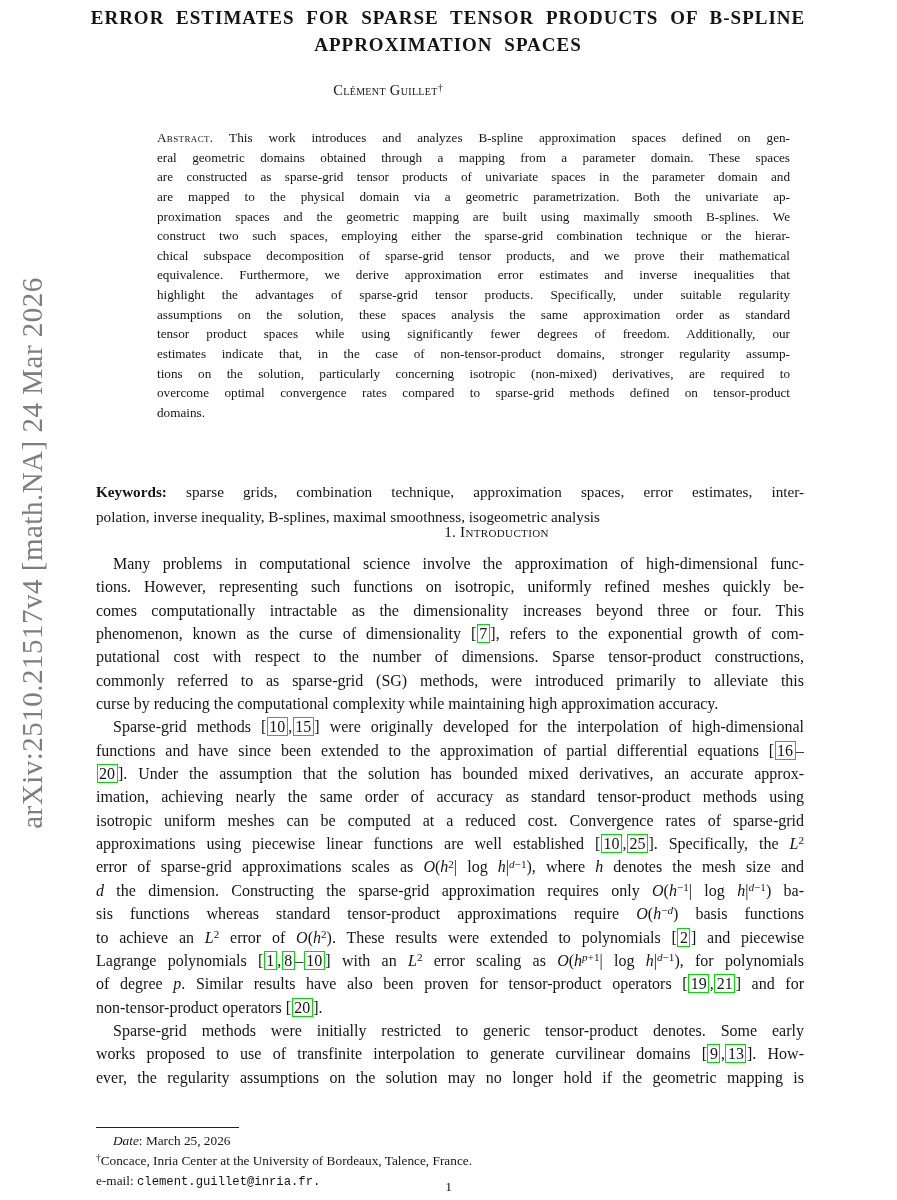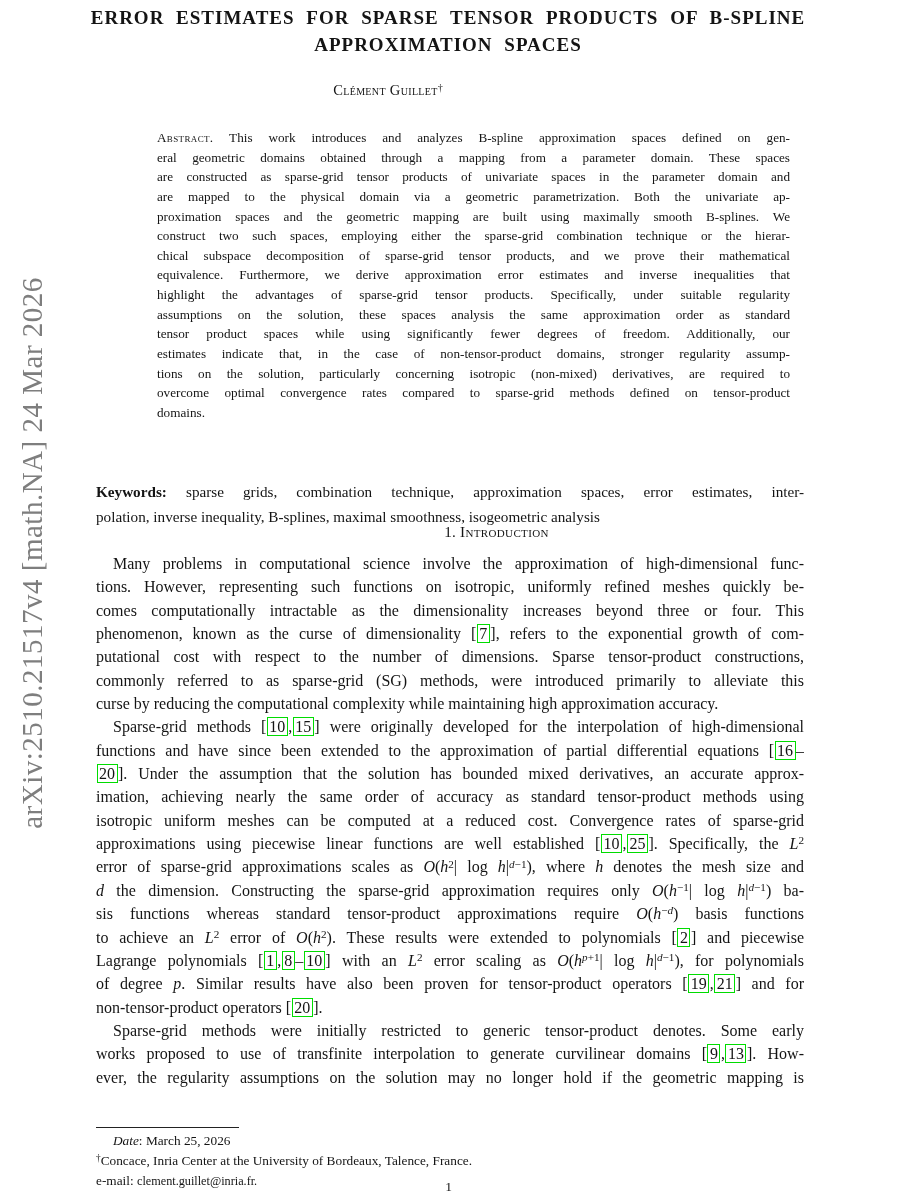--- a/index.html
+++ b/index.html
@@ -68,21 +68,21 @@
   .intro .jl{--lh:23.35px;}
   .footer .jl{--lh:20.2px;text-align:center;text-align-last:left;}
   .para.indent .jl:first-child{text-indent:17px;}
   
   .cite{
     border:1.5px solid var(--cite);
     padding:0 1.5px;margin:0 0.5px;
   }
   sup{font-size:70%;line-height:0;position:relative;top:-0.42em;vertical-align:baseline;}
   .smallcaps{font-variant:small-caps;letter-spacing:0.35px;}
-  .mono{font-family:Liberation Serif, serif;font-size:92%;}
+  .mono{font-family:Liberation Mono, monospace;font-size:92%;}
 </style>
 </head>
 <body>
 
 <div class="page">
 
   <div class="arxiv">arXiv:2510.21517v4  [math.NA]  24 Mar 2026</div>
 
   <div class="title">
     <div>ERROR ESTIMATES FOR SPARSE TENSOR PRODUCTS OF B-SPLINE</div>

